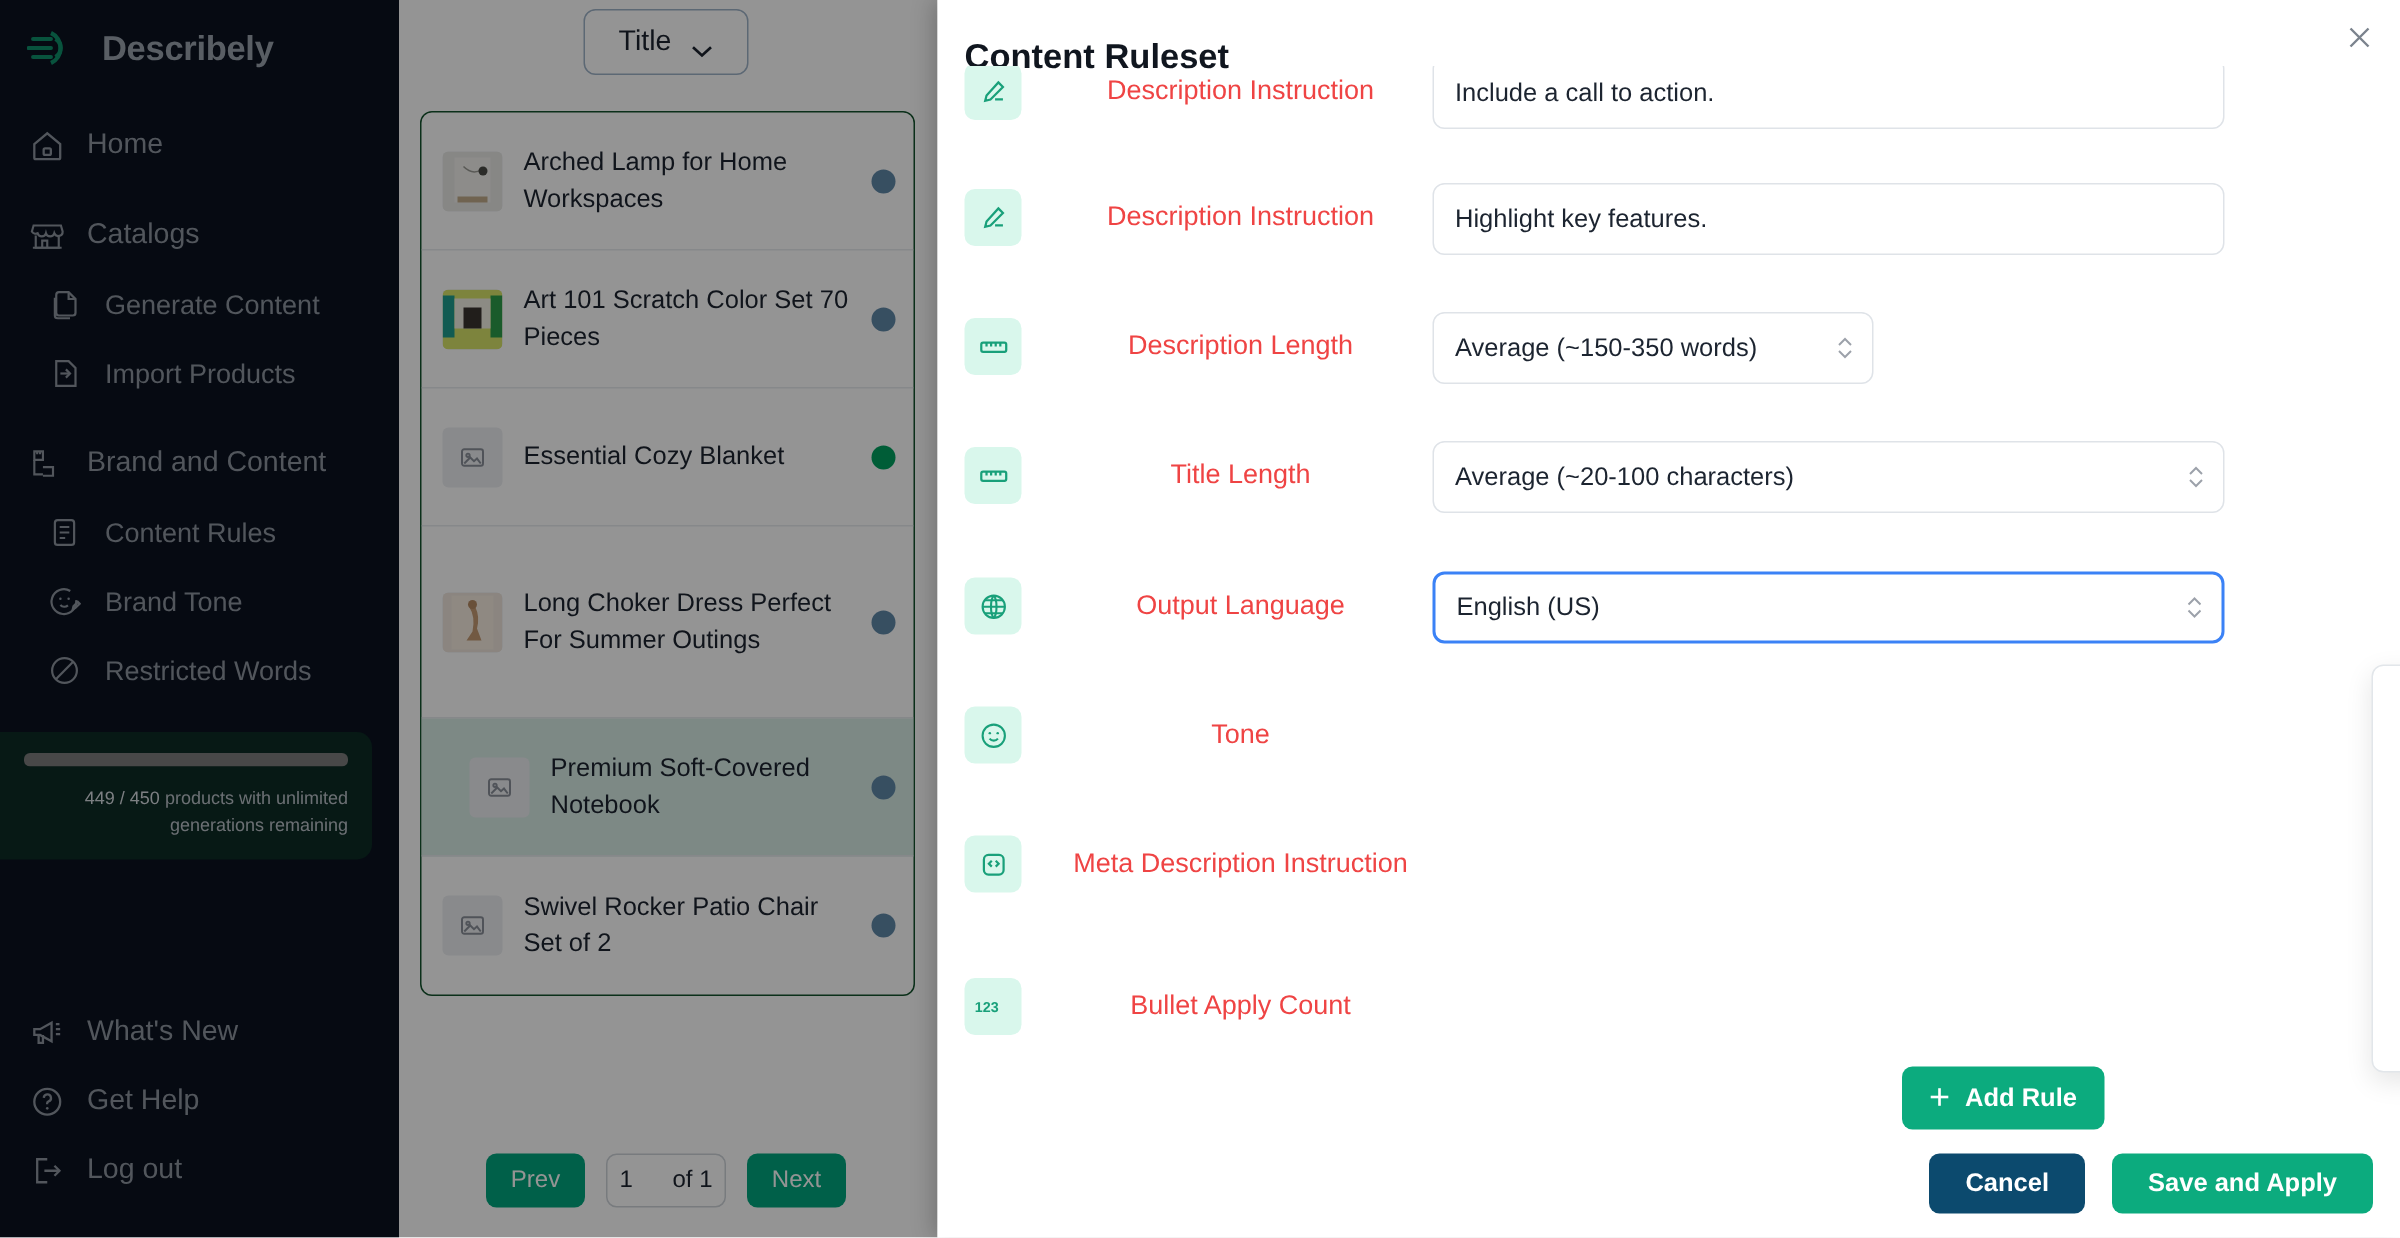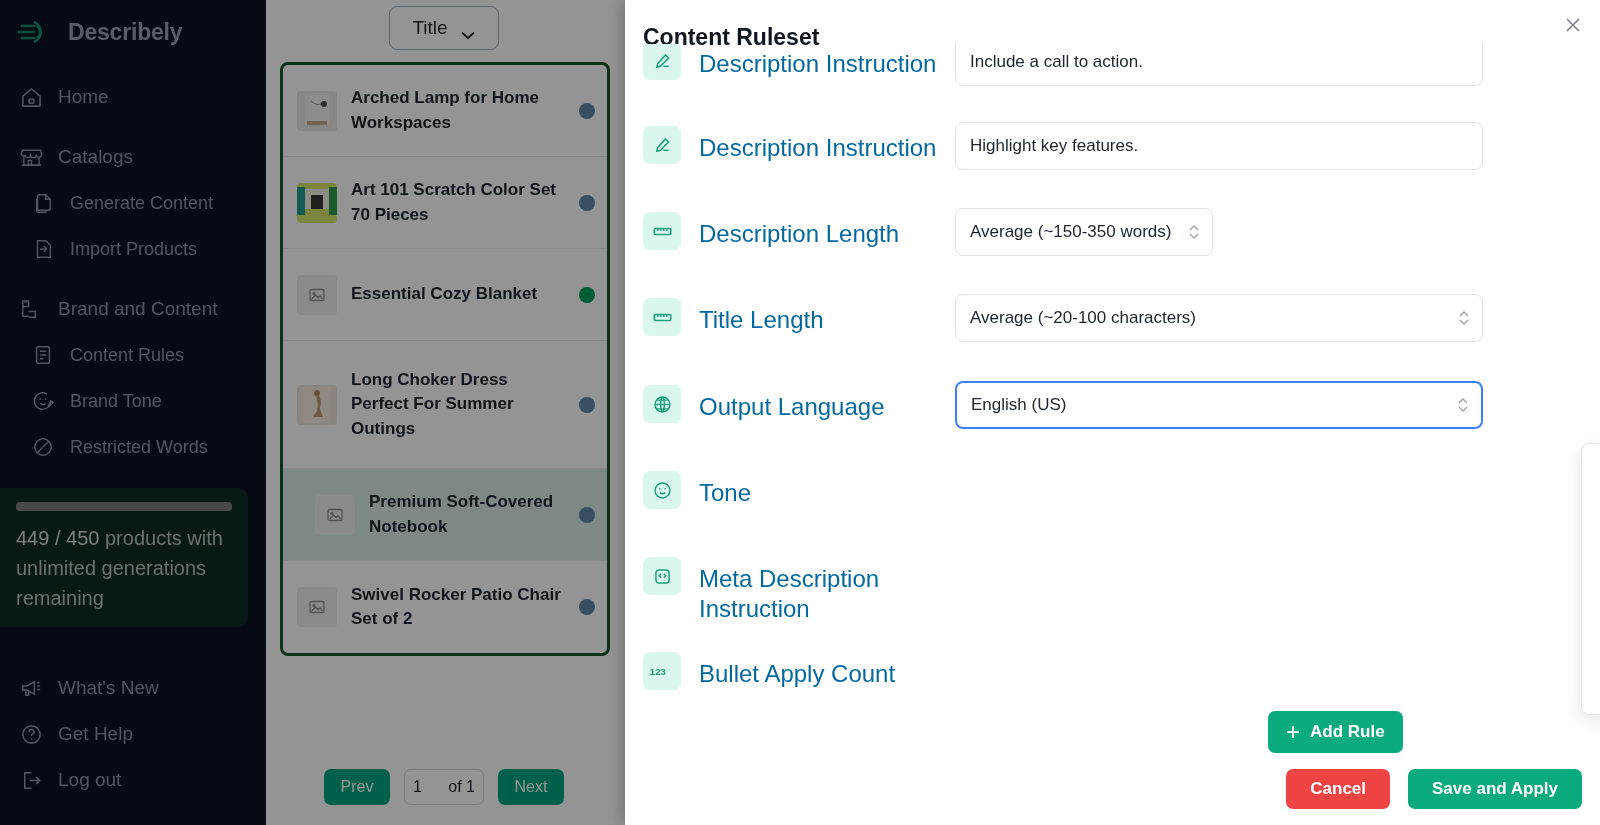--- a/index.html
+++ b/index.html
@@ -42,21 +42,21 @@
     margin: 18px 18px 0 0;
     background: #0d2b25;
     border-radius: 0 10px 10px 0;
     padding: 14px 16px 14px 16px;
   }
   .usage-bar-track {
     height: 9px; background: #7c7c7c; border-radius: 4px; overflow: hidden;
   }
   .usage-bar-fill { height: 100%; background: #7c7c7c; }
   .usage-text {
-    margin-top: 12px; font-size: 20px; line-height: 1.5; color: #b9c0c7;
+    margin-top: 12px; font-size: 12px; line-height: 1.5; color: #b9c0c7; text-align: right;
   }
   .usage-text .num { color: #d6dbe0; }
 
   .sidebar-spacer { flex: 1 1 auto; }
   .bottom-nav { padding-bottom: 22px; }
 
   
   .mid {
     position: absolute; left: 266px; top: 0;
     width: 356px; height: 825px;
@@ -67,24 +67,23 @@
   .sort-select {
     width: 110px; height: 44px;
     border: 1px solid #9fb3c8; border-radius: 8px;
     background: #fff;
     display: flex; align-items: center; justify-content: center; gap: 12px;
     font-size: 19px; color: #1d2430; cursor: pointer;
   }
   .chev { width: 16px; height: 10px; }
 
   .plist {
-    margin: 12px 12px 0 14px;
-    border: 3px solid #14532d; border-radius: 8px;
+    margin: 24px 12px 0 14px;
+    border: 1px solid #14532d; border-radius: 8px;
     overflow: hidden;
-    font-weight: bold;
   }
   .prow {
     display: flex; align-items: center; gap: 14px;
     padding: 14px 12px 14px 14px;
     border-bottom: 1px solid #e7eaee;
     min-height: 92px; cursor: pointer;
   }
   .prow:last-child { border-bottom: none; }
   .prow.selected { background: #d8ece6; padding-left: 32px; }
   .thumb {
@@ -146,21 +145,21 @@
     padding-left: 18px;
   }
   .rbox {
     width: 38px; height: 38px; border-radius: 7px;
     background: #d9f7ec; flex: 0 0 auto;
     display: flex; align-items: center; justify-content: center;
     margin-top: 4px;
   }
   .rlabel {
     margin-left: 18px; width: 256px; flex: 0 0 auto;
-    font-size: 24px; color: #0369a1; padding-top: 11px; line-height: 1.25;
+    font-size: 18px; color: #ef4444; padding-top: 11px; line-height: 1.25; text-align: center;
   }
   .rfields { display: flex; gap: 18px; align-items: flex-start; }
   .textbox {
     width: 528px; height: 48px; border: 1px solid #dfe3e8; border-radius: 8px;
     display: flex; align-items: center; padding: 0 14px;
     font-size: 17px; color: #1c2430; background: #fff;
   }
   .sel {
     height: 48px; border: 1px solid #dfe3e8; border-radius: 8px;
     display: flex; align-items: center; justify-content: space-between;
@@ -192,21 +191,21 @@
   .plus { font-size: 24px; font-weight: normal; line-height: 1; }
   .footer {
     position: absolute; right: 18px; bottom: 16px;
     display: flex; gap: 18px; z-index: 40;
   }
   .fbtn {
     height: 40px; border: none; border-radius: 7px; color: #fff;
     font-size: 17px; font-weight: bold; cursor: pointer; padding: 0 24px;
     font-family: inherit;
   }
-  .fbtn.cancel { background: #ef4444; }
+  .fbtn.cancel { background: #0c4a6e; }
   .fbtn.save { background: #0cab7e; }
 </style>
 </head>
 <body>
 
 <div class="app">
 
   <div class="sidebar">
 
     <div class="brand">
@@ -515,21 +514,21 @@
 
       <div class="rule" style="height:86px">
         <span class="rbox">
           <svg viewBox="0 0 24 24" width="21" height="21" fill="none" stroke="#19a07a" stroke-width="1.7">
             <rect x="2.5" y="8.5" width="19" height="7" rx="1.4"></rect>
             <path d="M6.5 8.5v3M10 8.5v3M13.5 8.5v3M17 8.5v3"></path>
           </svg>
         </span>
         <span class="rlabel">Description Length</span>
         <span class="rfields">
-          <span class="sel w-half" style="width:258px">
+          <span class="sel w-half" style="width:294px">
             <span>Average (~150-350 words)</span>
             <span class="updown">
               <svg viewBox="0 0 12 20" width="12" height="20" fill="none" stroke="#5b6472" stroke-width="1.3">
                 <path d="M2 8 6 4 10 8"></path>
                   <path d="M2 12 6 16 10 12"></path>
               </svg>
             </span>
           </span>
         </span>
 

